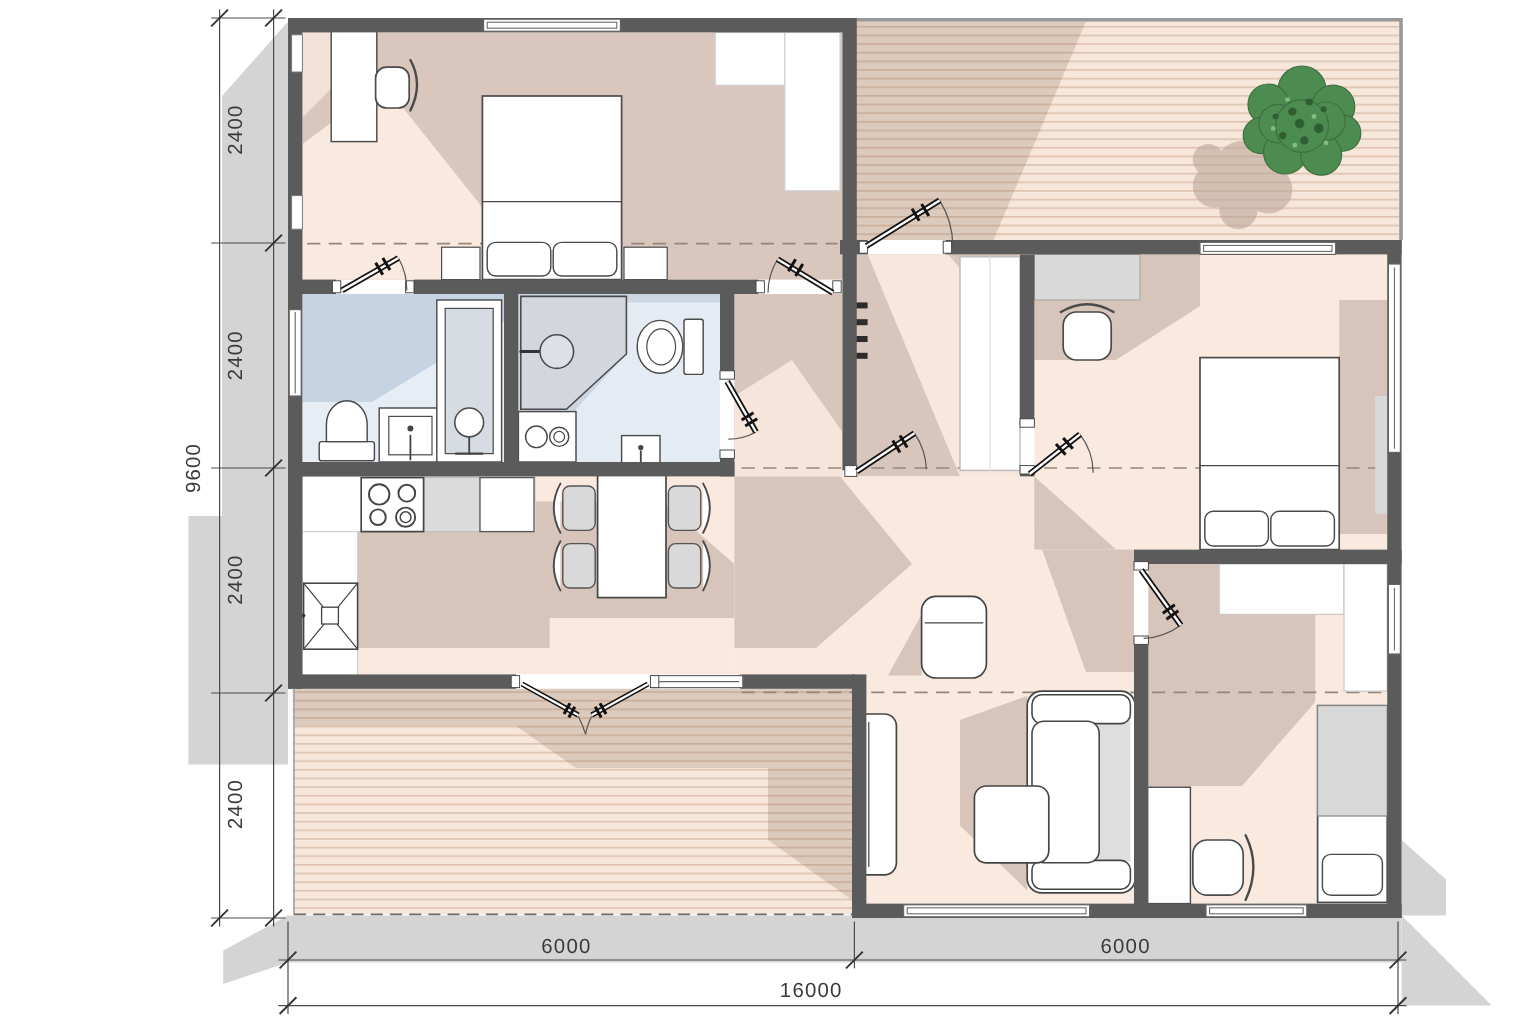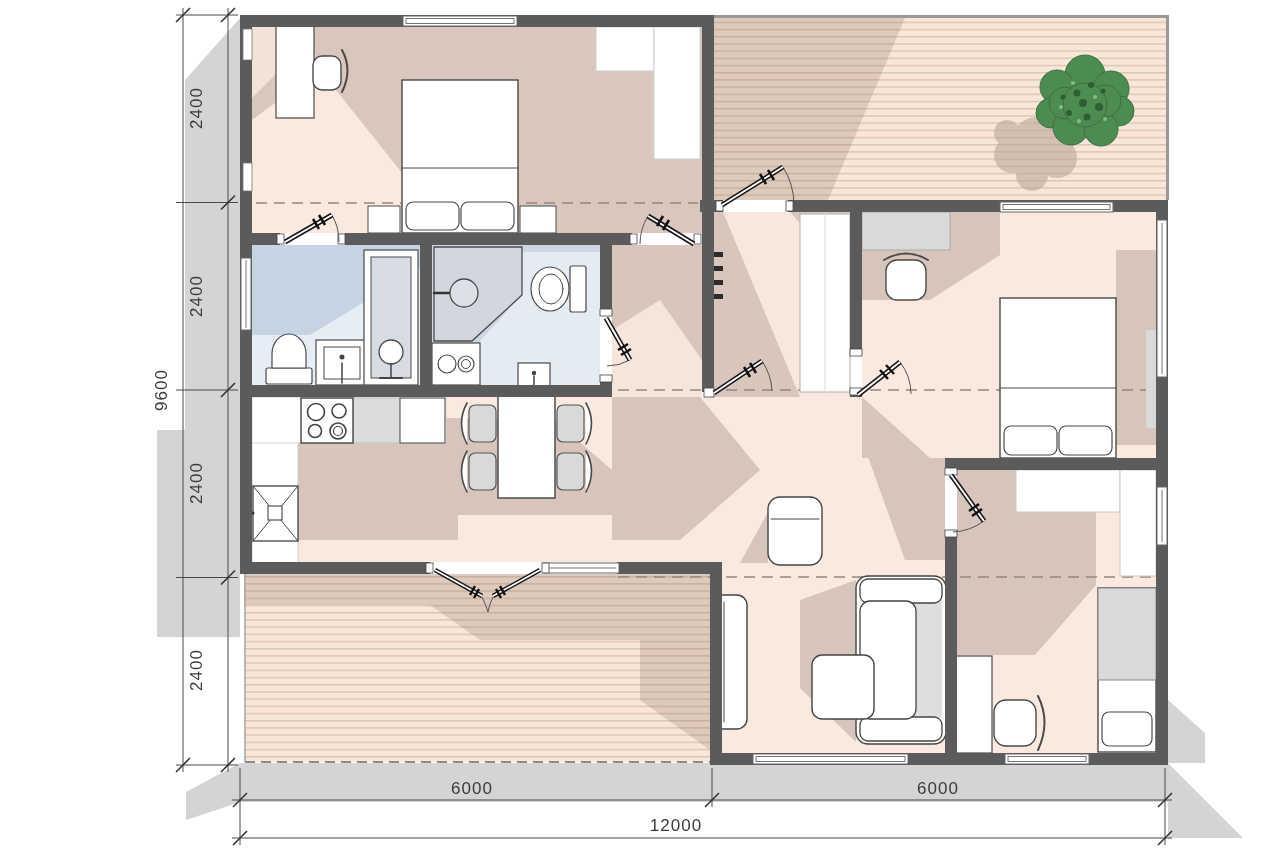--- a/index.html
+++ b/index.html
@@ -480,14 +480,14 @@
   </g>
 </svg>
 
 <div class="dim-label vert" style="left:197px;top:108px">2400</div>
 <div class="dim-label vert" style="left:197px;top:296px">2400</div>
 <div class="dim-label vert" style="left:197px;top:483px">2400</div>
 <div class="dim-label vert" style="left:197px;top:670px">2400</div>
 <div class="dim-label vert" style="left:162px;top:390px">9600</div>
 <div class="dim-label" style="left:472px;top:789px">6000</div>
 <div class="dim-label" style="left:938px;top:789px">6000</div>
-<div class="dim-label" style="left:676px;top:826px">12000</div>
+<div class="dim-label" style="left:676px;top:826px">16000</div>
 </div>
 
 </body></html>

